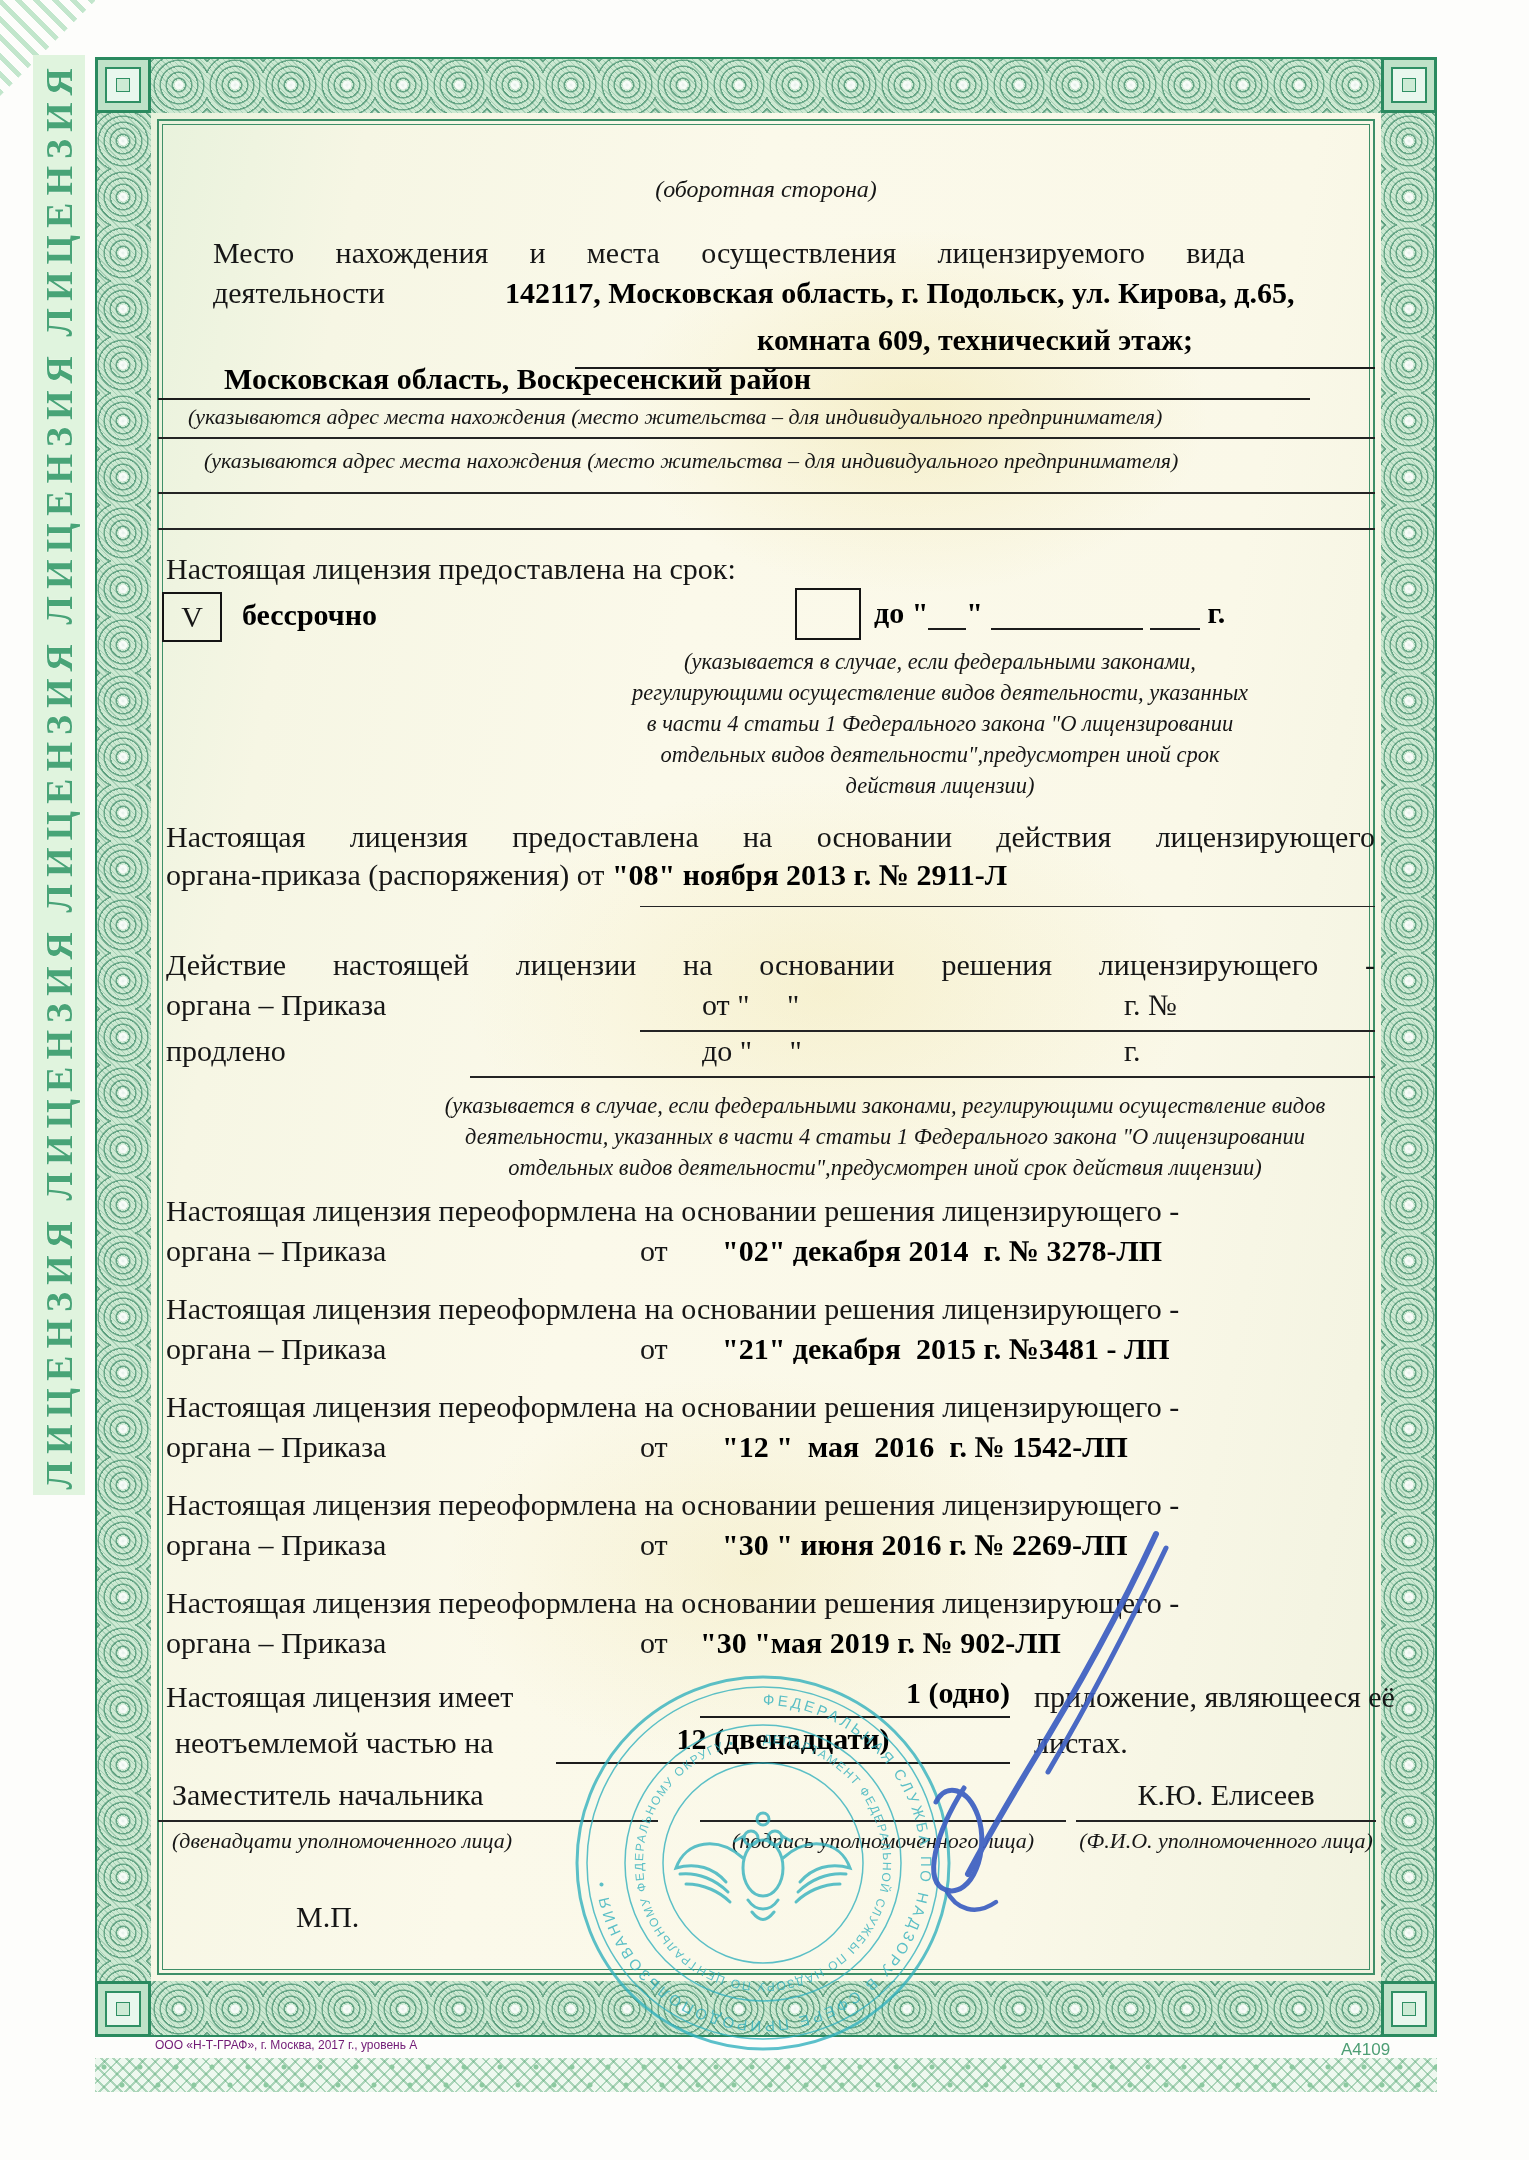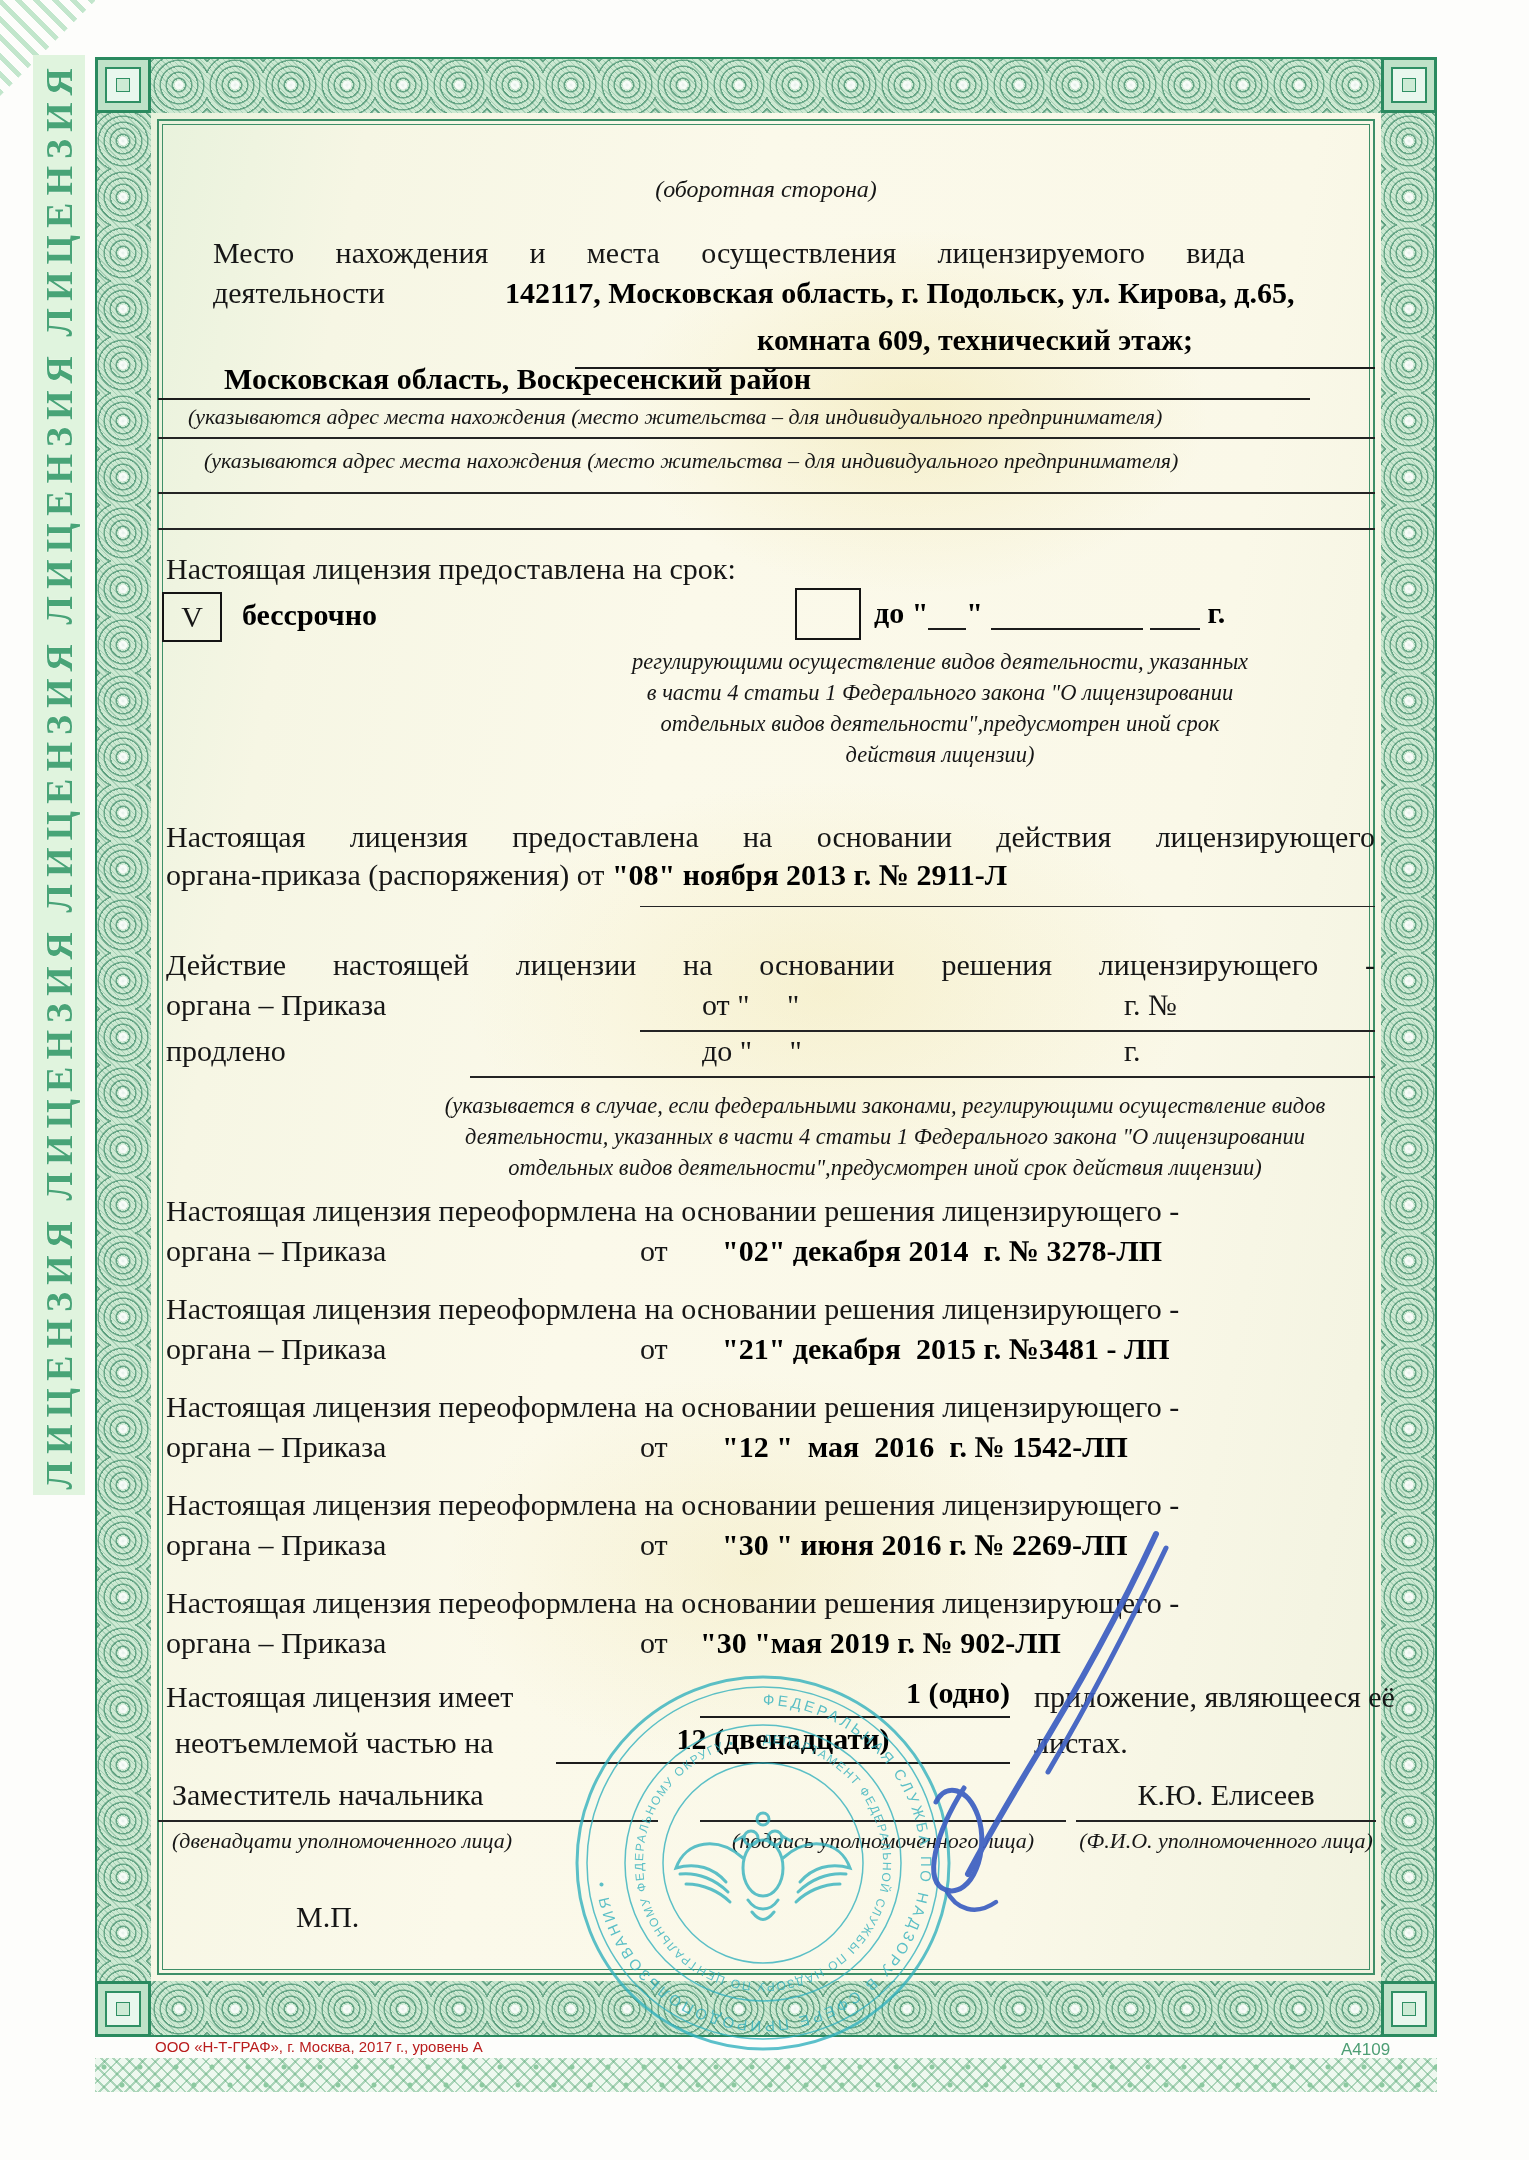--- a/index.html
+++ b/index.html
@@ -105,20 +105,21 @@
   <div class="abs t" style="top:552px;left:166px;">Настоящая лицензия предоставлена на срок:</div>
   <div class="cbox" style="top:592px;left:162px;width:56px;height:46px;">
     <span>V</span>
   </div>
   <div class="abs t b" style="top:598px;left:242px;">бессрочно</div>
   <div class="cbox" style="top:588px;left:795px;width:62px;height:48px;"></div>
   <div class="abs t b" style="top:596px;left:874px;">
     <span>до "</span><span class="blank" style="width:38px;"></span><span>"</span>&nbsp;<span class="blank" style="width:152px;"></span>&nbsp;<span class="blank" style="width:50px;"></span>&nbsp;<span>г.</span>
   </div>
   <div class="note" style="top:646px;left:560px;width:760px;">
+    <div>(указывается в случае, если федеральными законами,</div>
     <div>регулирующими осуществление видов деятельности, указанных</div>
     <div>в части 4 статьи 1 Федерального закона "О лицензировании</div>
     <div>отдельных видов деятельности",предусмотрен иной срок</div>
     <div>действия лицензии)</div>
   </div>
 
   <div class="abs t just" style="top:820px;left:166px;width:1209px;">Настоящая лицензия предоставлена на основании действия лицензирующего</div>
   <div class="abs t" style="top:858px;left:166px;">
     <span>органа-приказа (распоряжения) от </span><span class="b">"08" ноября 2013 г. № 2911-Л</span>
   </div>
@@ -214,16 +215,16 @@
 
   <svg class="svgly" style="left:860px;top:1520px;opacity:.92;" width="340" height="410" viewBox="0 0 340 410">
     <g fill="none" stroke="#3c5ec2" stroke-linecap="round">
       <path d="M296,14 C258,96 212,178 170,246 C152,276 128,316 108,354" stroke-width="6"></path>
       <path d="M306,28 C270,104 228,184 188,252" stroke-width="5"></path>
       <path d="M104,268 C76,312 62,362 86,370 C112,378 130,330 118,296 C108,268 86,262 76,282" stroke-width="5"></path>
       <path d="M86,370 C96,390 116,396 136,382" stroke-width="4.5"></path>
     </g>
   </svg>
 
-  <div class="footer" style="top:2038px;left:155px;font-size:15px;color:#b91c1c;">ООО «Н-Т-ГРАФ», г. Москва, 2017 г., уровень А</div>
+  <div class="footer" style="top:2038px;left:155px;font-size:12px;color:#701a75;">ООО «Н-Т-ГРАФ», г. Москва, 2017 г., уровень А</div>
   <div class="footer" style="top:2040px;left:1341px;font-size:17px;color:#4d9e74;">А4109</div>
 
 </div>
 
 </body></html>

